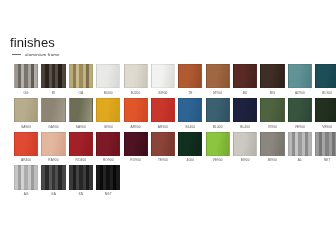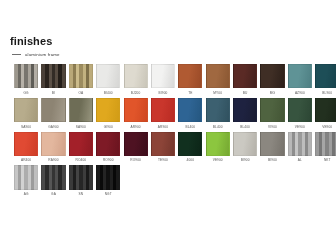--- a/index.html
+++ b/index.html
@@ -18,22 +18,22 @@
     position: relative;
     width: 336px;
     height: 252px;
     background: #ffffff;
     box-sizing: border-box;
   }
   .title {
     position: absolute;
     left: 10px;
     top: 35px;
-    font-size: 11px;
-    font-weight: bold;
+    font-size: 13px;
+    font-weight: normal;
     color: #1a1a1a;
     letter-spacing: 0.1px;
   }
   .legend {
     position: absolute;
     left: 12px;
     top: 52px;
     display: flex;
     align-items: center;
     gap: 4px;

